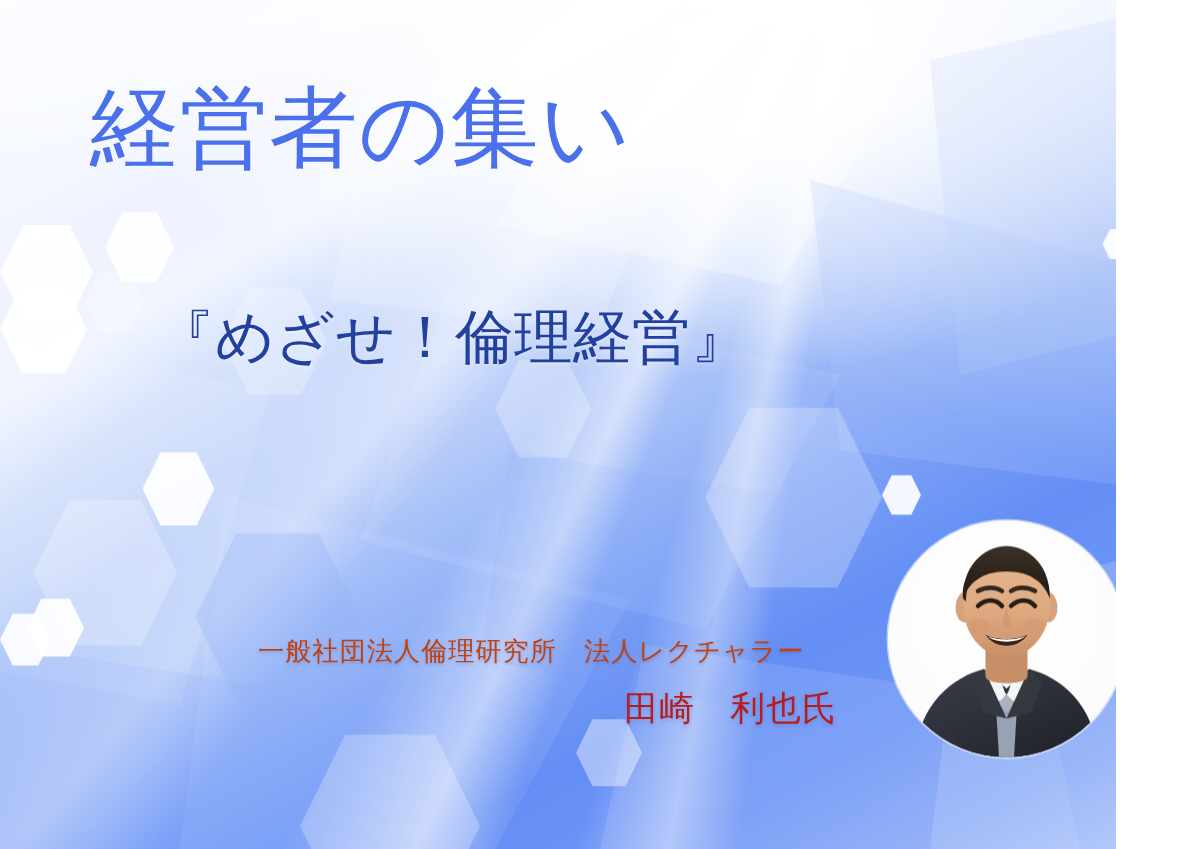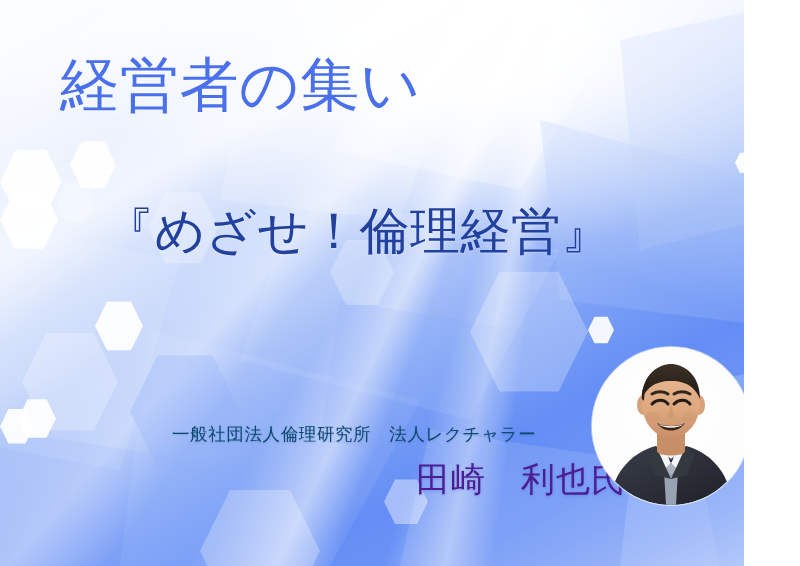--- a/index.html
+++ b/index.html
@@ -91,48 +91,48 @@
     color: #4a70ec;
     font-family: "Liberation Serif", "DejaVu Serif", serif;
     white-space: nowrap;
     text-shadow: 0 1px 1px rgba(255,255,255,0.55);
   }
 
   .title-2 {
     position: absolute;
     left: 104px;
     top: 206px;
-    font-size: 50px;
+    font-size: 39px;
     line-height: 1;
     letter-spacing: 0.008em;
     color: #22419f;
     font-family: "Liberation Serif", "DejaVu Serif", serif;
     white-space: nowrap;
     text-shadow: 0 1px 2px rgba(255,255,255,0.30);
   }
 
   .affiliation {
     position: absolute;
     left: 172px;
     top: 422px;
     font-size: 17.5px;
     letter-spacing: 0.035em;
-    color: #0c4a6e;
+    color: #c2410c;
     font-family: "Liberation Serif", "DejaVu Serif", serif;
     white-space: nowrap;
     text-shadow: 0 1px 2px rgba(40,70,160,0.22);
   }
 
   .speaker {
     position: absolute;
     left: 416px;
     top: 457px;
-    font-size: 34px;
+    font-size: 23px;
     letter-spacing: 0.03em;
-    color: #4c1d95;
+    color: #b91c1c;
     font-family: Liberation Mono, monospace;
     white-space: nowrap;
     text-shadow: 0 1px 3px rgba(40,70,160,0.25);
   }
 
   
   .portrait {
     position: absolute;
     left: 592px;
     top: 347px;

